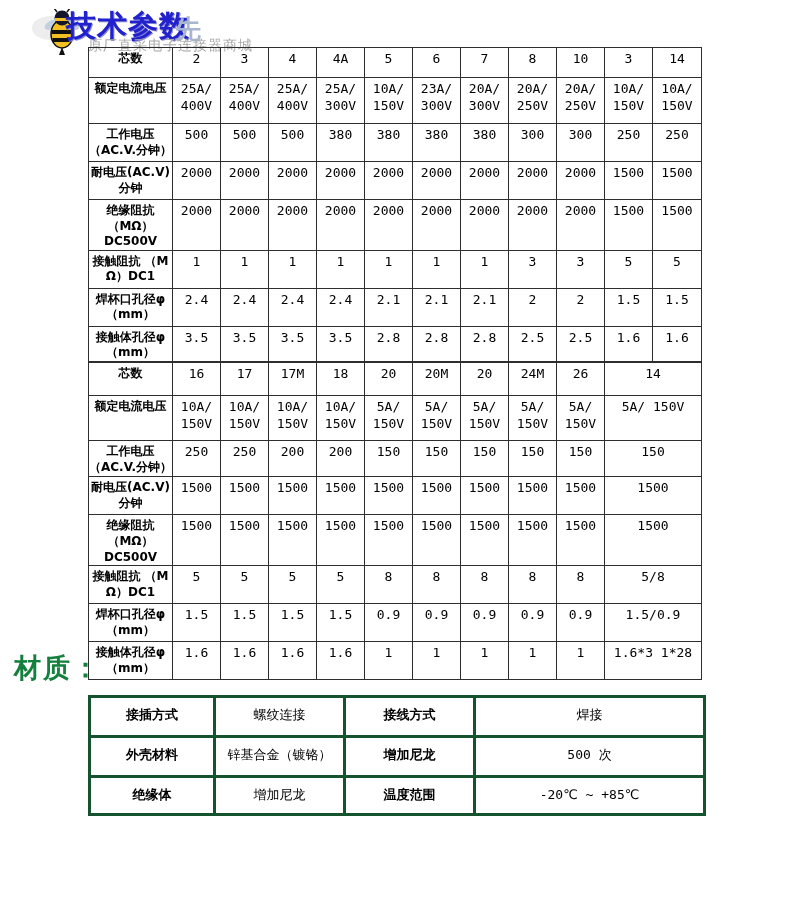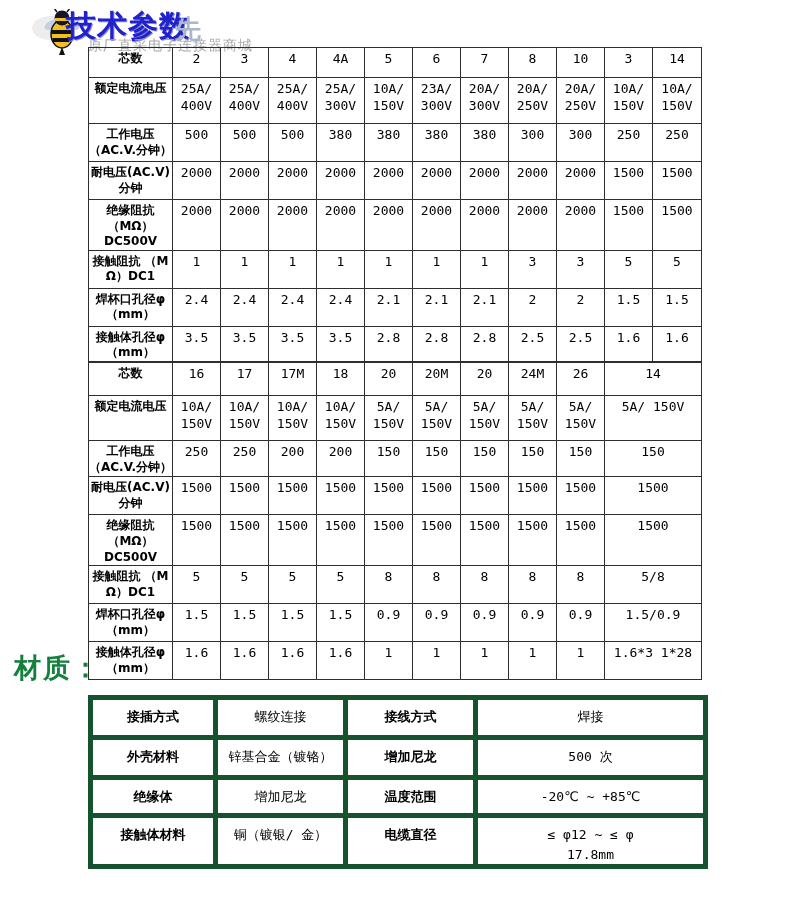--- a/index.html
+++ b/index.html
@@ -29,21 +29,21 @@
   .spec td.lbl{font-weight:bold;font-size:12px;font-family:"DejaVu Sans","Liberation Sans",sans-serif;
     letter-spacing:0;}
   tr.h30{height:30px;} tr.h34{height:34px;} tr.h36{height:36px;}
   tr.h38{height:38px;} tr.h45{height:45px;} tr.h46{height:46px;}
   tr.sec2 td{border-top-width:2px;}
   
   .mat-heading{position:absolute;left:14px;top:650px;font-size:27px;font-weight:bold;
     color:#15803d;letter-spacing:2px;}
   .mat{position:absolute;left:88px;top:695px;width:615px;}
   .mat td{
-    border:5px solid #14532d;text-align:center;vertical-align:top;
+    border:3px solid #14532d;text-align:center;vertical-align:top;
     font-family:"DejaVu Sans Mono","DejaVu Sans",monospace;font-size:13px;
     padding:7px 2px 0 2px;white-space:pre-line;line-height:1.5;
   }
   .mat td.mlbl{font-weight:bold;font-family:"DejaVu Sans","Liberation Sans",sans-serif;}
   tr.mh40{height:40px;} tr.mh38{height:38px;} tr.mh50{height:50px;}
 </style>
 </head>
 <body>
 
 <div class="logo-wrap">
@@ -352,21 +352,14 @@
     <td>锌基合金（镀铬）</td>
     <td class="mlbl">增加尼龙</td>
     <td>500 次</td>
   </tr>
   <tr class="mh38">
     <td class="mlbl">绝缘体</td>
     <td>增加尼龙</td>
     <td class="mlbl">温度范围</td>
     <td>-20℃ ~ +85℃</td>
   </tr>
-  <tr class="mh50">
-    <td class="mlbl">接触体材料</td>
-    <td>铜（镀银/ 金）</td>
-    <td class="mlbl">电缆直径</td>
-    <td>≤  φ12 ~ ≤ φ
-17.8mm</td>
-  </tr>
 </tbody>
   </table>
 
 </body></html>

